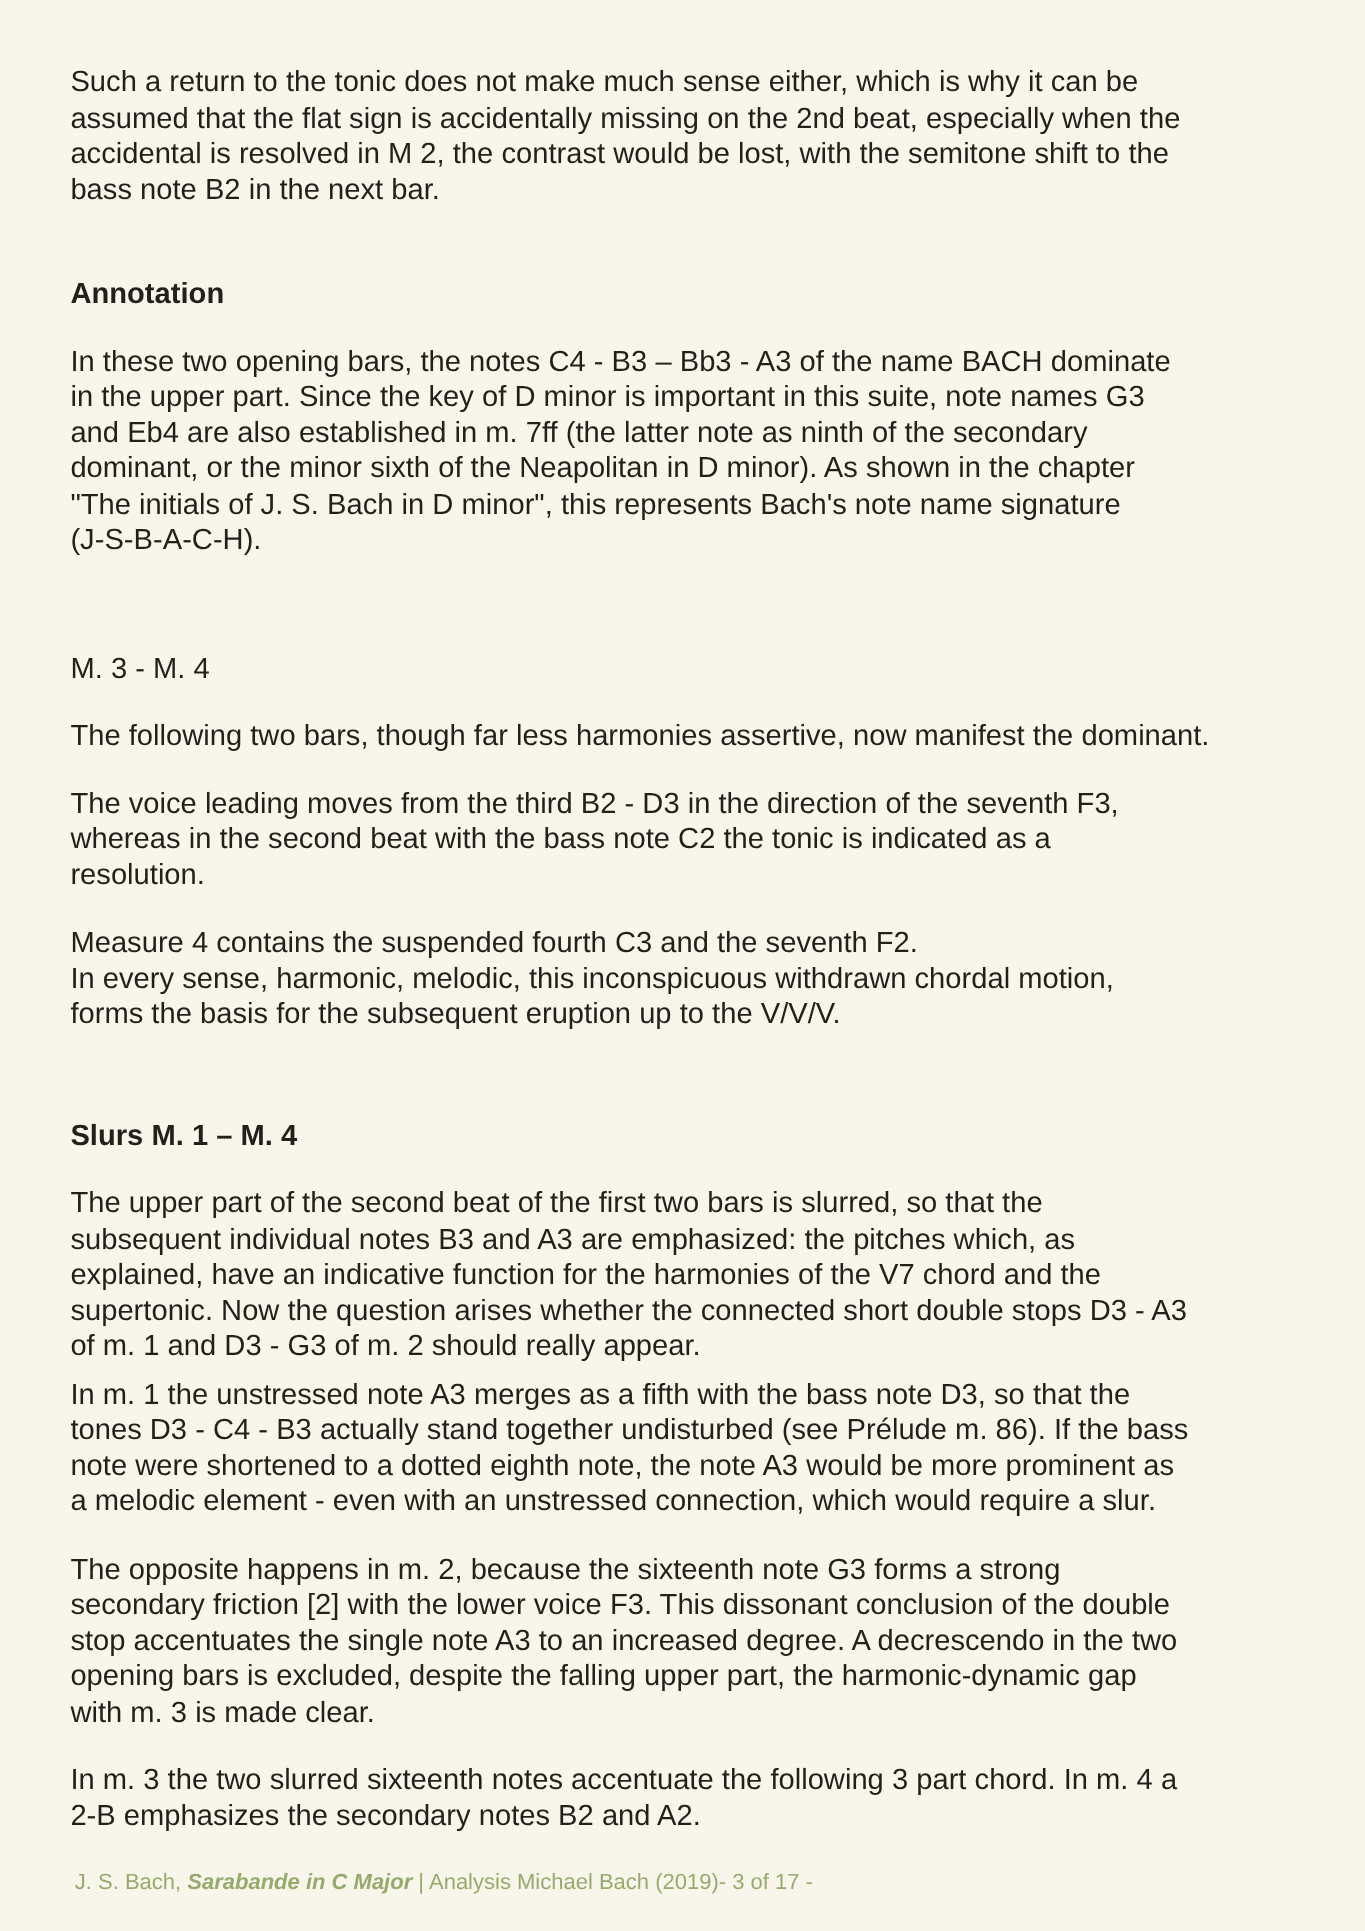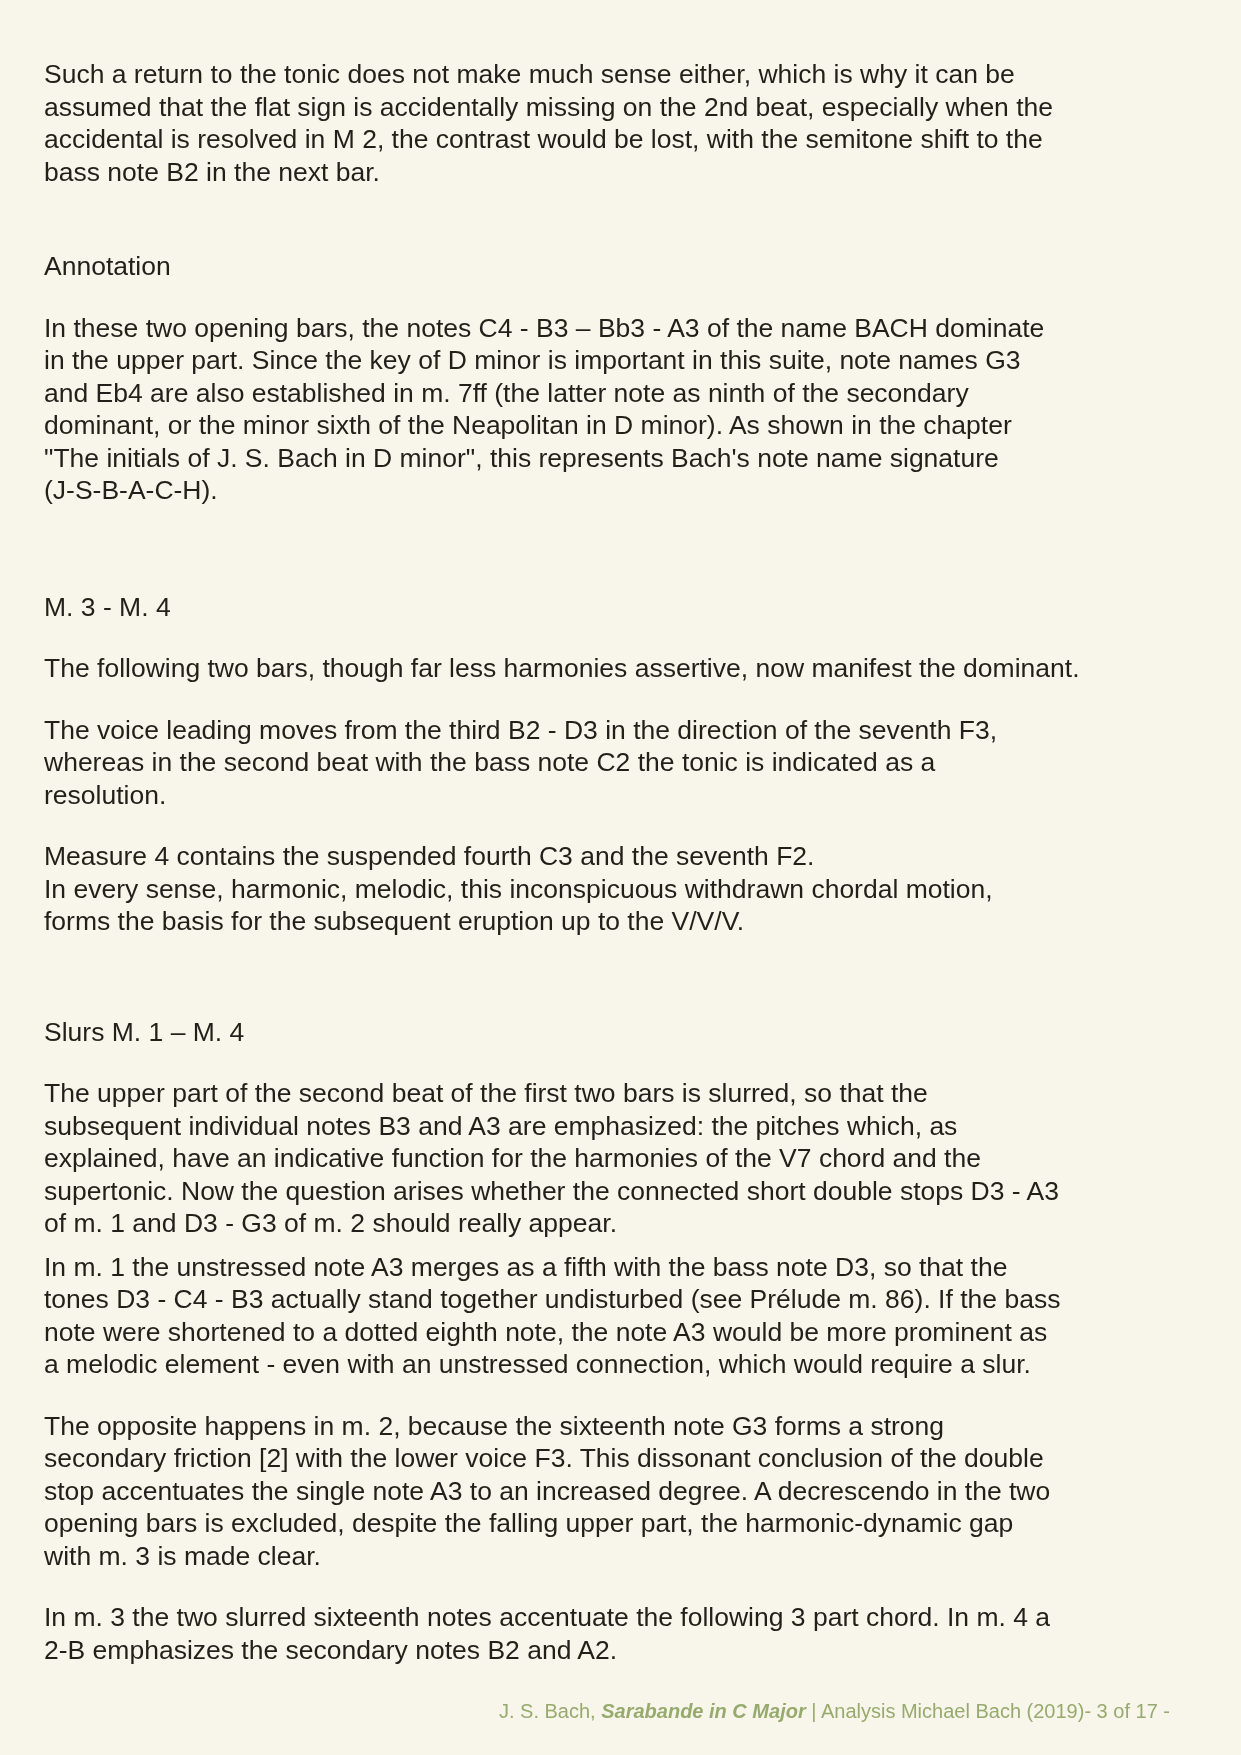--- a/index.html
+++ b/index.html
@@ -4,26 +4,26 @@
 <style>
   html, body { margin: 0; padding: 0; }
   body {
     width: 1241px; height: 1755px;
     background: #f8f6ea;
     font-family: "Liberation Sans", sans-serif;
     color: #231f1a;
     position: relative;
     overflow: hidden;
   }
-  .page { position: absolute; left: 44px; top: 58px; width: 1130px; }
+  .page { position: absolute; left: 64px; top: 58px; width: 1130px; }
   p { margin: 0; font-size: 26.5px; line-height: 32.5px; white-space: pre-line; }
-  h2 { margin: 0; font-size: 26.5px; line-height: 32.5px; font-weight: normal; }
+  h2 { margin: 0; font-size: 26.5px; line-height: 32.5px; font-weight: bold; }
   .footer {
     position: absolute; left: 68px; top: 1700px; width: 1102px;
-    font-size: 20px; color: #97aa6e; display: flex; justify-content: flex-end;
+    font-size: 20px; color: #97aa6e; display: flex; justify-content: flex-start;
   }
   .footer b { font-style: italic; }
 </style>
 </head>
 <body>
 
 <div class="page">
   <p>Such a return to the tonic does not make much sense either, which is why it can be
 assumed that the flat sign is accidentally missing on the 2nd beat, especially when the
 accidental is resolved in M 2, the contrast would be lost, with the semitone shift to the

